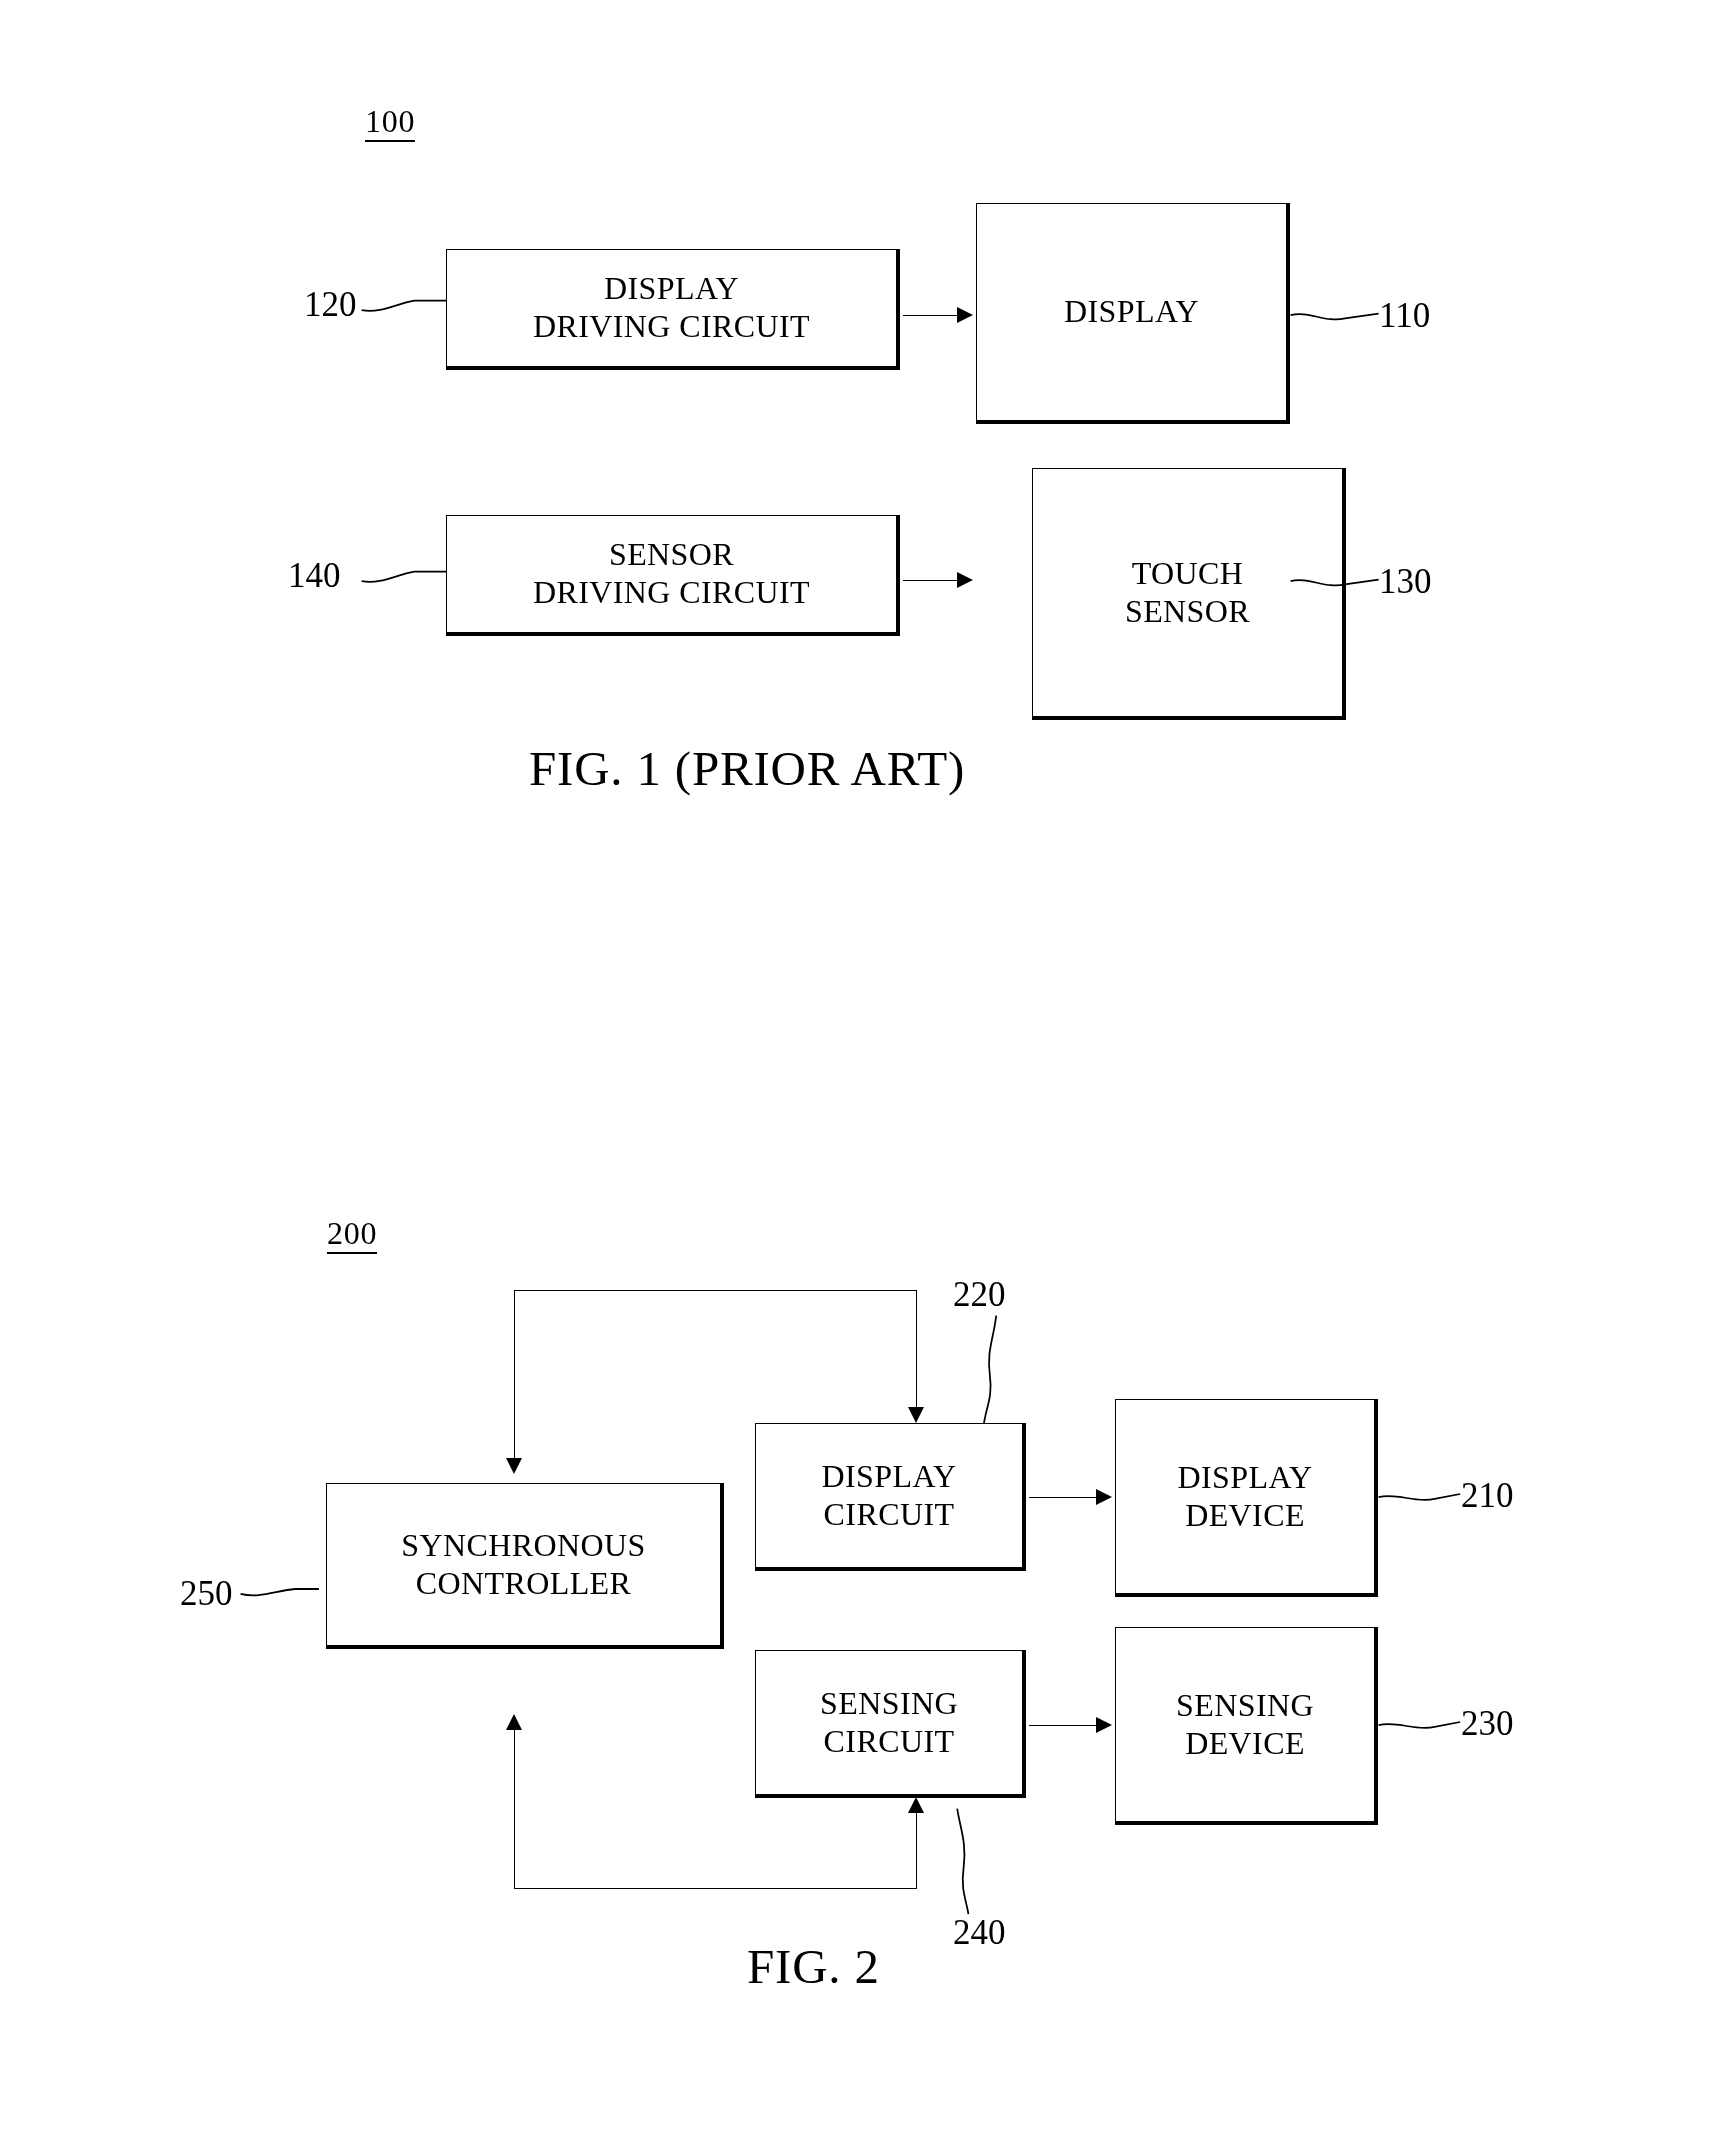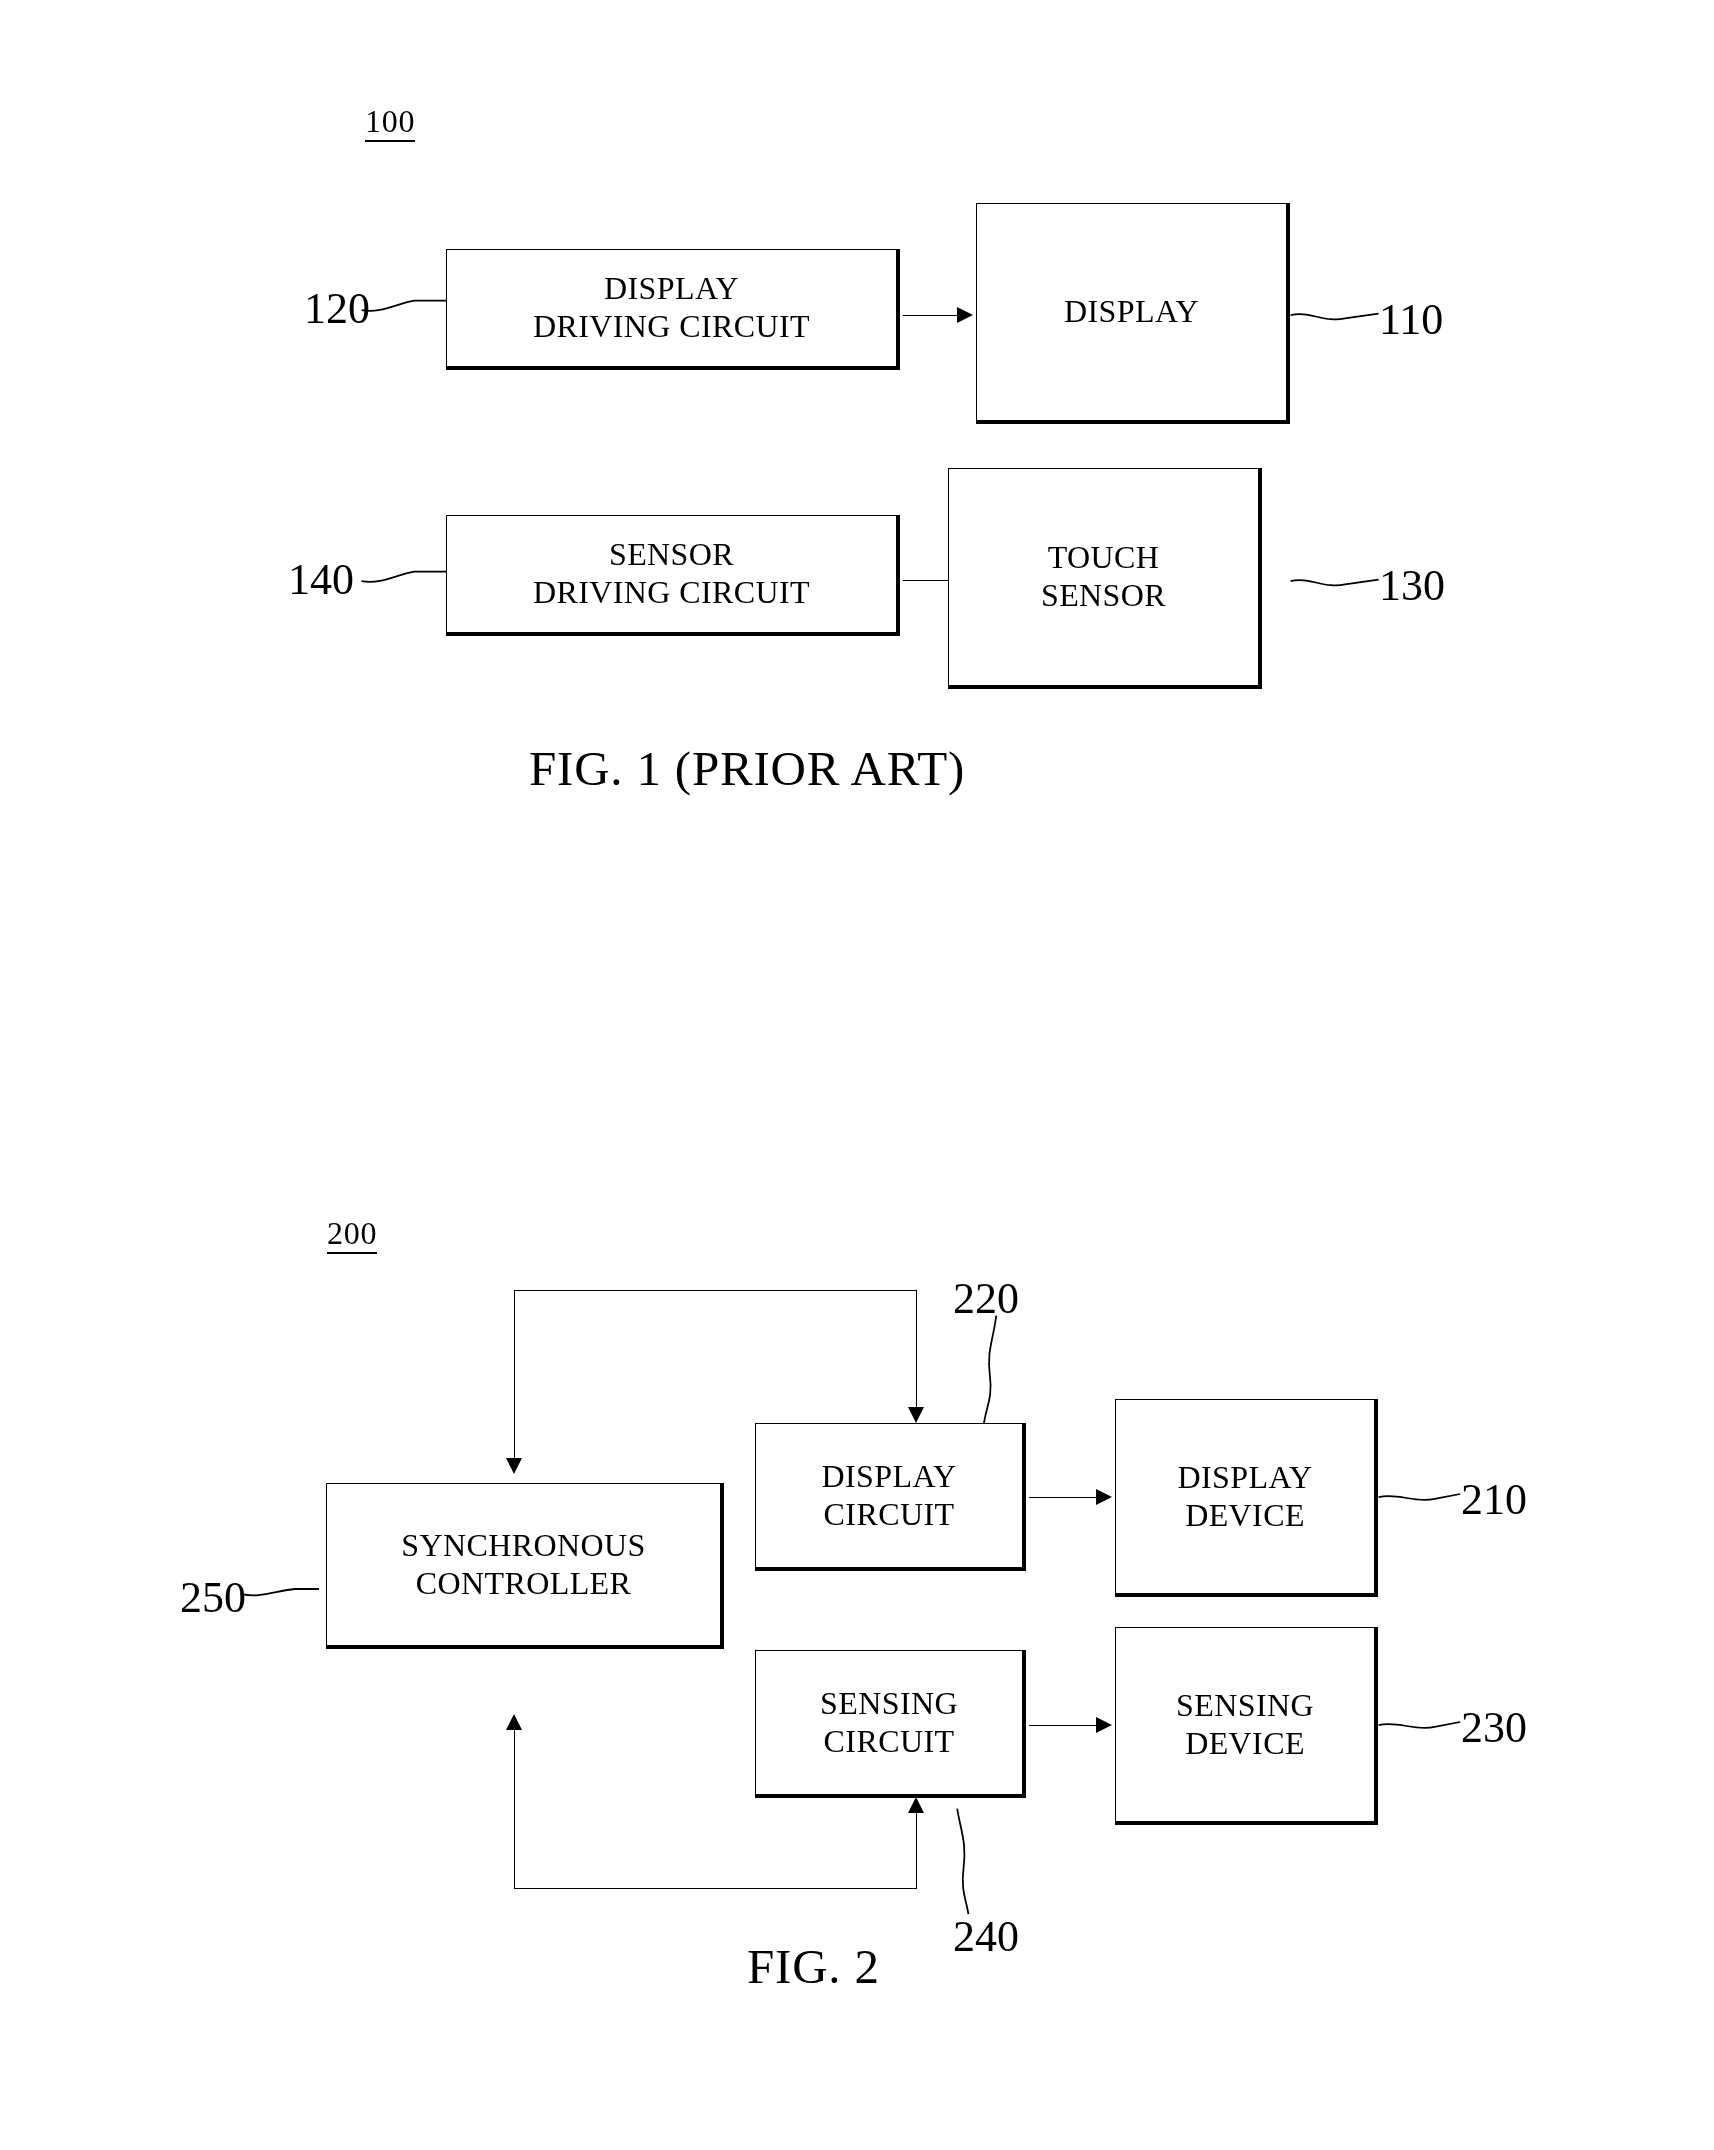--- a/index.html
+++ b/index.html
@@ -32,21 +32,21 @@
     letter-spacing: 0.8px;
     border-bottom: 2.4px solid #000;
     padding-bottom: 3.2px;
     line-height: 1;
     white-space: nowrap;
   }
 
   
   .ref-num {
     position: absolute;
-    font-size: 44px;
+    font-size: 35px;
     line-height: 1;
     white-space: nowrap;
   }
 
   
   .blk {
     position: absolute;
     box-sizing: border-box;
     border: 1.6px solid #000;
     background: #ffffff;
@@ -138,21 +138,21 @@
       <path d="M2,34 C28,38 44,26 68,22 L108,22" fill="none" stroke="#000" stroke-width="2.2"></path>
     </svg>
     <div class="blk" style="left:446px; top:515px; width:454px; height:121px;">
       <span class="blk-label">SENSOR
 DRIVING CIRCUIT</span>
     </div>
 
     <div class="hline" style="left:903px; top:580px; width:57px;"></div>
     <div class="arrow-r" style="left:957px; top:572px;"></div>
 
-    <div class="blk" style="left:948px; top:468px; width:314px; height:221px;">
+    <div class="blk" style="left:1032px; top:468px; width:314px; height:252px;">
       <span class="blk-label">TOUCH
 SENSOR</span>
     </div>
     <svg class="leader" style="left:1289px; top:562px;" width="104" height="40" viewBox="0 0 130 50">
       <path d="M2,24 C24,18 46,34 70,28 L112,22" fill="none" stroke="#000" stroke-width="2.2"></path>
     </svg>
     <div class="ref-num" style="left:1379px; top:564px;">130</div>
 
     <div class="fig-caption" style="left:529px; top:744px;text-align:right;">FIG. 1 (PRIOR ART)</div>
   </div>

